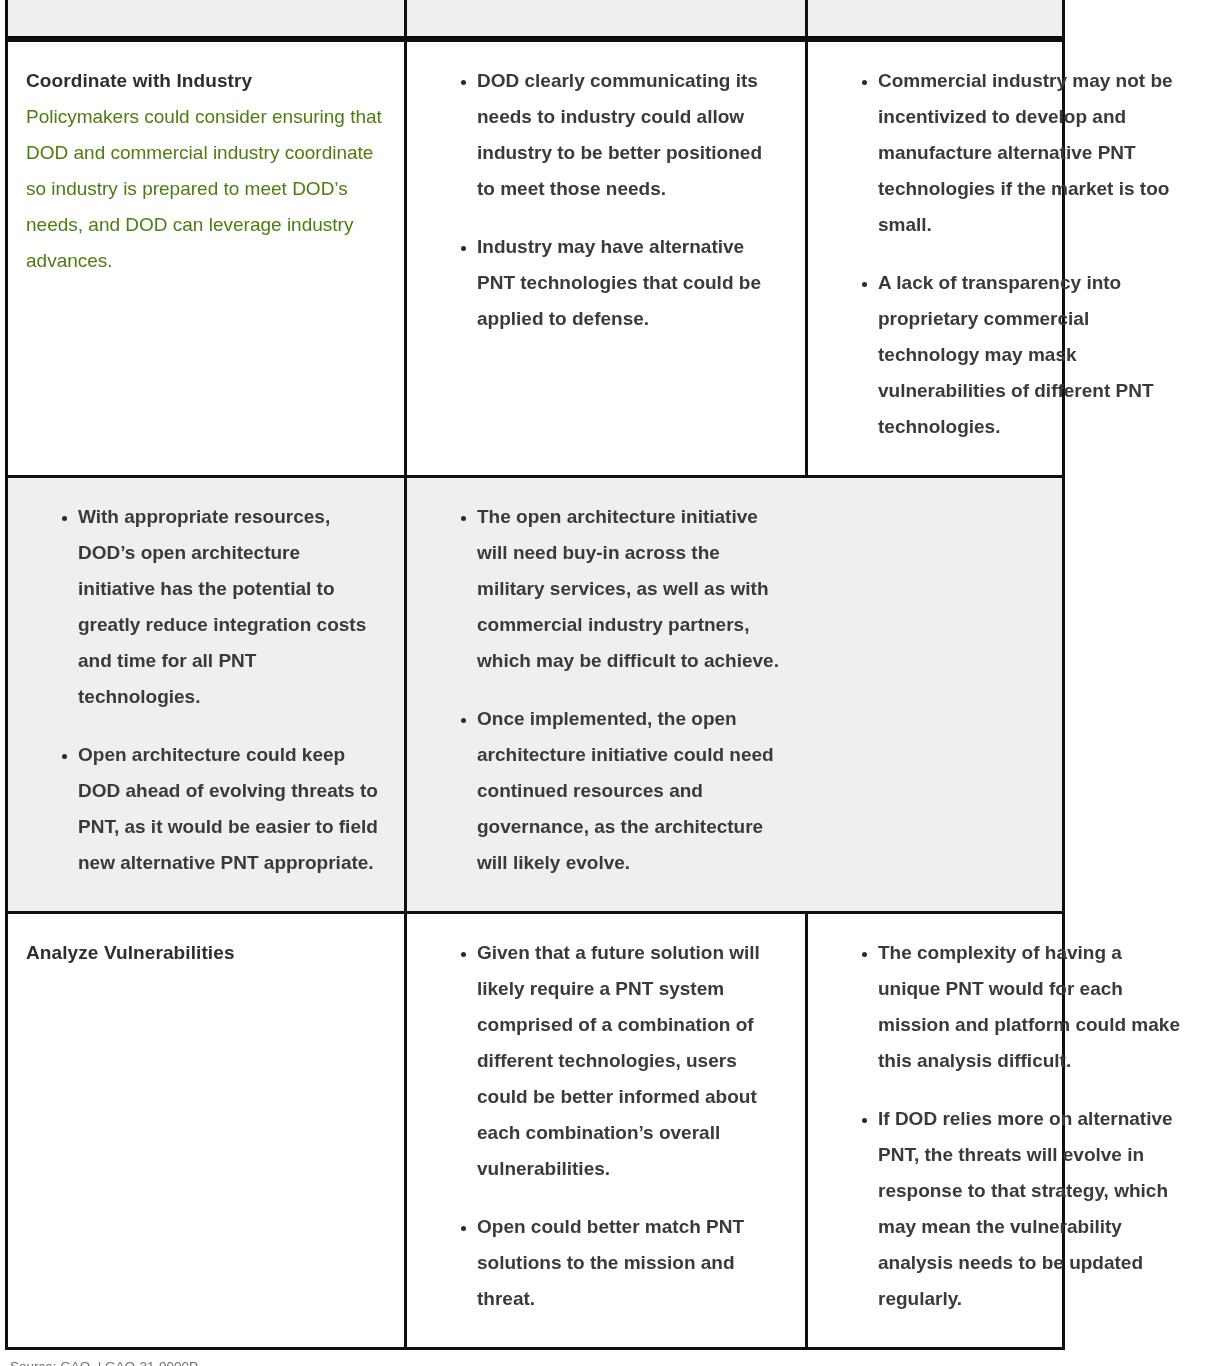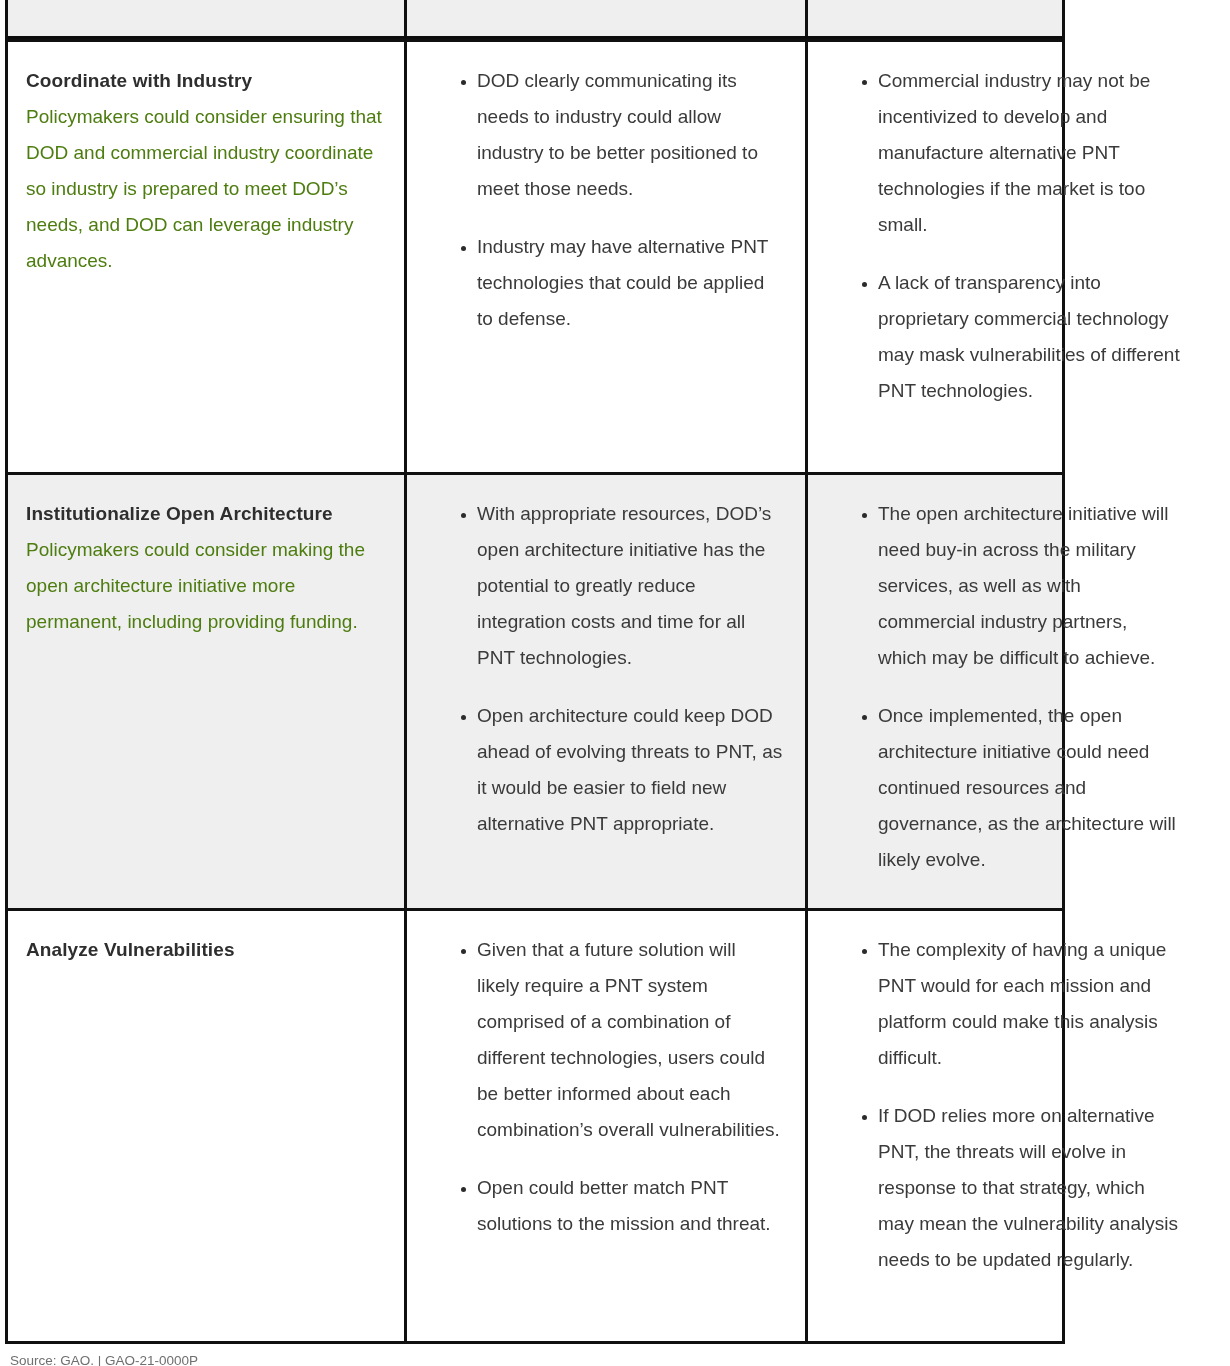--- a/index.html
+++ b/index.html
@@ -44,20 +44,21 @@
     font-weight: 700;
     color: #2e2e2e;
     letter-spacing: 0.1px;
   }
   .cell-desc { color: #4d7c0f; }
   .bullet-cell { padding: 21px 22px 30px 0; }
   .bullet-cell ul {
     margin: 0;
     padding-left: 70px;
     list-style: disc outside;
+    font-weight: bold;
   }
   .bullet-cell li { margin-bottom: 22px; }
   .bullet-cell li:last-child { margin-bottom: 0; }
   .bullet-cell li::marker { color: #2b2b2b; font-size: 16px; }
   .source-line {
     margin: 9px 0 0 10px;
     font-size: 13.5px;
     line-height: 16px;
     color: #6f6f6f;
   }
@@ -86,24 +87,20 @@
     </div>
     <div class="cell bullet-cell">
       <ul>
         <li>Commercial industry may not be incentivized to develop and manufacture alternative PNT technologies if the market is too small.</li>
         <li>A lack of transparency into proprietary commercial technology may mask vulnerabilities of different PNT technologies.</li>
       </ul>
     </div>
   </div>
 
   <div class="grid-row row shaded">
-    <div class="cell">
-      <div class="cell-title">Institutionalize Open Architecture</div>
-      <div class="cell-desc">Policymakers could consider making the open architecture initiative more permanent, including providing funding.</div>
-    </div>
     <div class="cell bullet-cell">
       <ul>
         <li>With appropriate resources, DOD’s open architecture initiative has the potential to greatly reduce integration costs and time for all PNT technologies.</li>
         <li>Open architecture could keep DOD ahead of evolving threats to PNT, as it would be easier to field new alternative PNT appropriate.</li>
       </ul>
     </div>
     <div class="cell bullet-cell">
       <ul>
         <li>The open architecture initiative will need buy-in across the military services, as well as with commercial industry partners, which may be difficult to achieve.</li>
         <li>Once implemented, the open architecture initiative could need continued resources and governance, as the architecture will likely evolve.</li>

